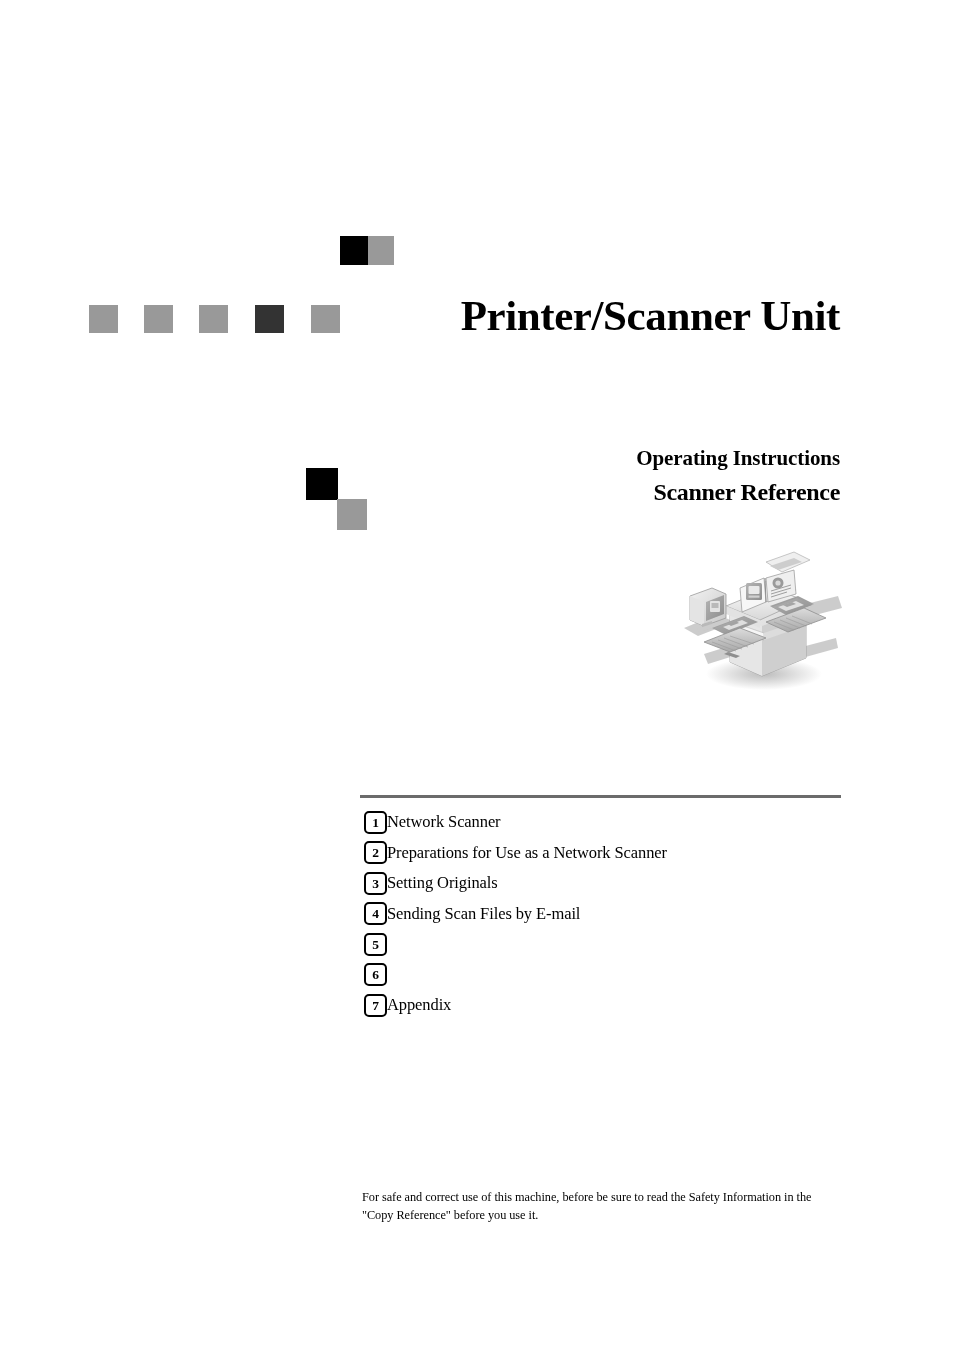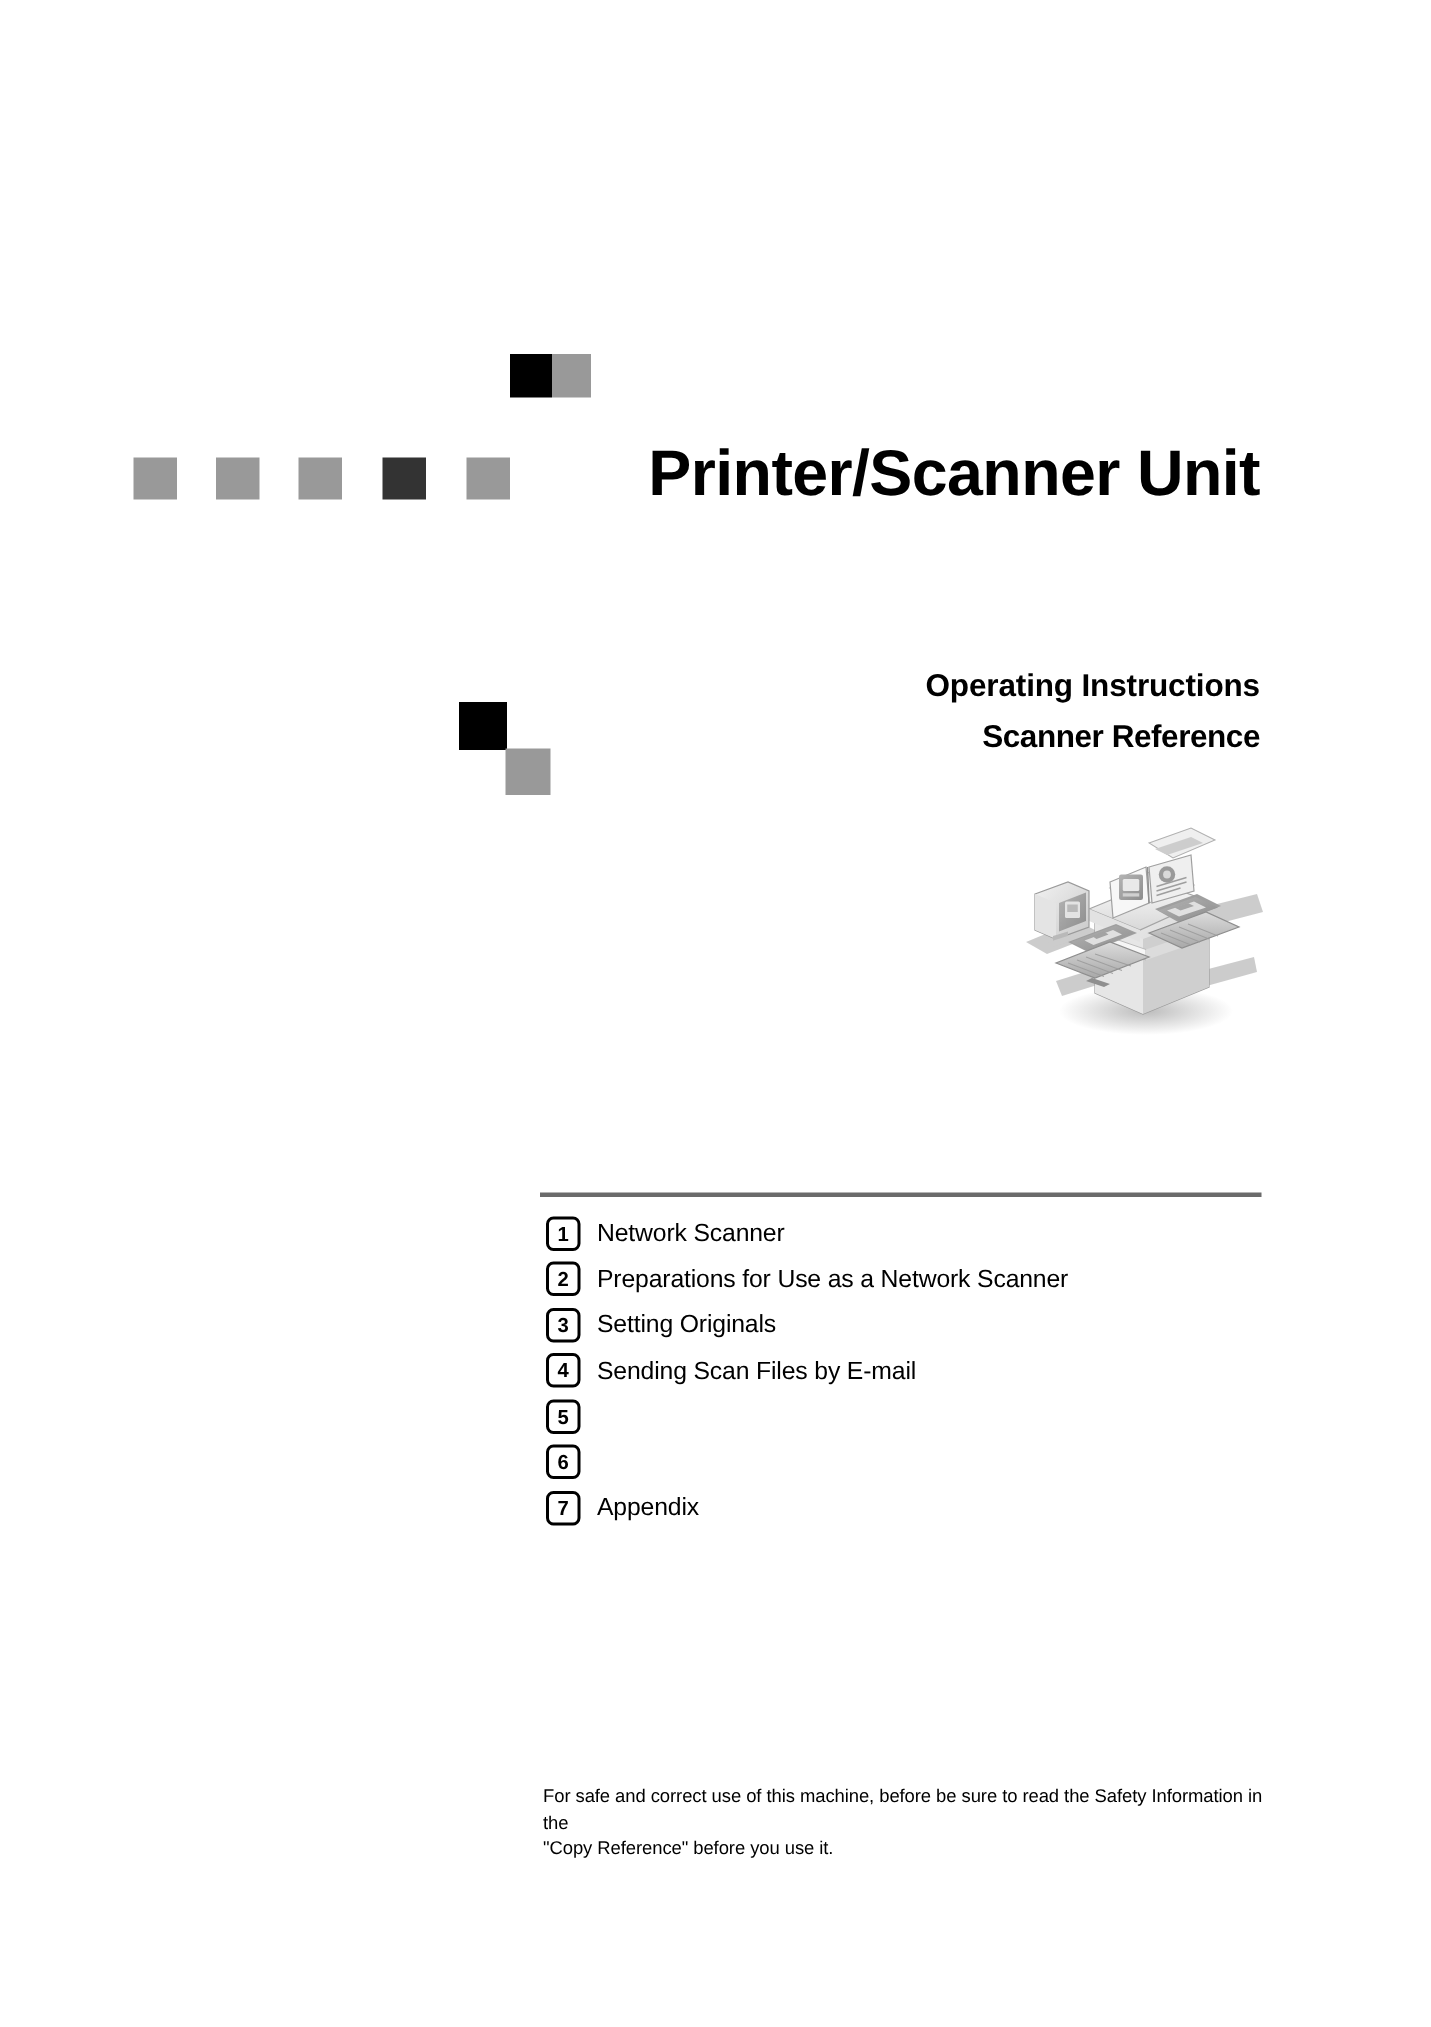--- a/index.html
+++ b/index.html
@@ -15,20 +15,21 @@
     font-family: "Liberation Sans", sans-serif;
     color: #000000;
     -webkit-font-smoothing: antialiased;
   }
 
   .page {
     position: absolute;
     inset: 0;
     width: 954px;
     height: 1351px;
+    font-family: Liberation Serif, serif;
   }
 
   
   .sq {
     position: absolute;
   }
   .sq-top-black { left: 340px; top: 236px; width: 28px; height: 29px; background: #000000; }
   .sq-top-gray  { left: 368px; top: 236px; width: 26px; height: 29px; background: #999999; }
 
   .row-sq { position: absolute; top: 305px; width: 29px; height: 28px; }
@@ -64,21 +65,21 @@
     width: 480px;
     text-align: right;
   }
   .oi {
     font-size: 21px;
     font-weight: bold;
     line-height: 28px;
     letter-spacing: -0.1px;
   }
   .sr {
-    font-size: 21px;
+    font-size: 24px;
     font-weight: bold;
     line-height: 40px;
     letter-spacing: -0.3px;
   }
 
   
   .illus {
     position: absolute;
     left: 678px;
     top: 536px;
@@ -114,21 +115,20 @@
     height: 19px;
     border: 2px solid #000000;
     border-radius: 5px;
     font-size: 13.5px;
     font-weight: bold;
     line-height: 19px;
     text-align: center;
     box-sizing: content-box;
   }
   .chapter-label {
-    margin-left: 11px;
     font-size: 16.5px;
     line-height: 20px;
     letter-spacing: -0.1px;
     white-space: nowrap;
   }
 
   
   .safety {
     position: absolute;
     left: 362px;

